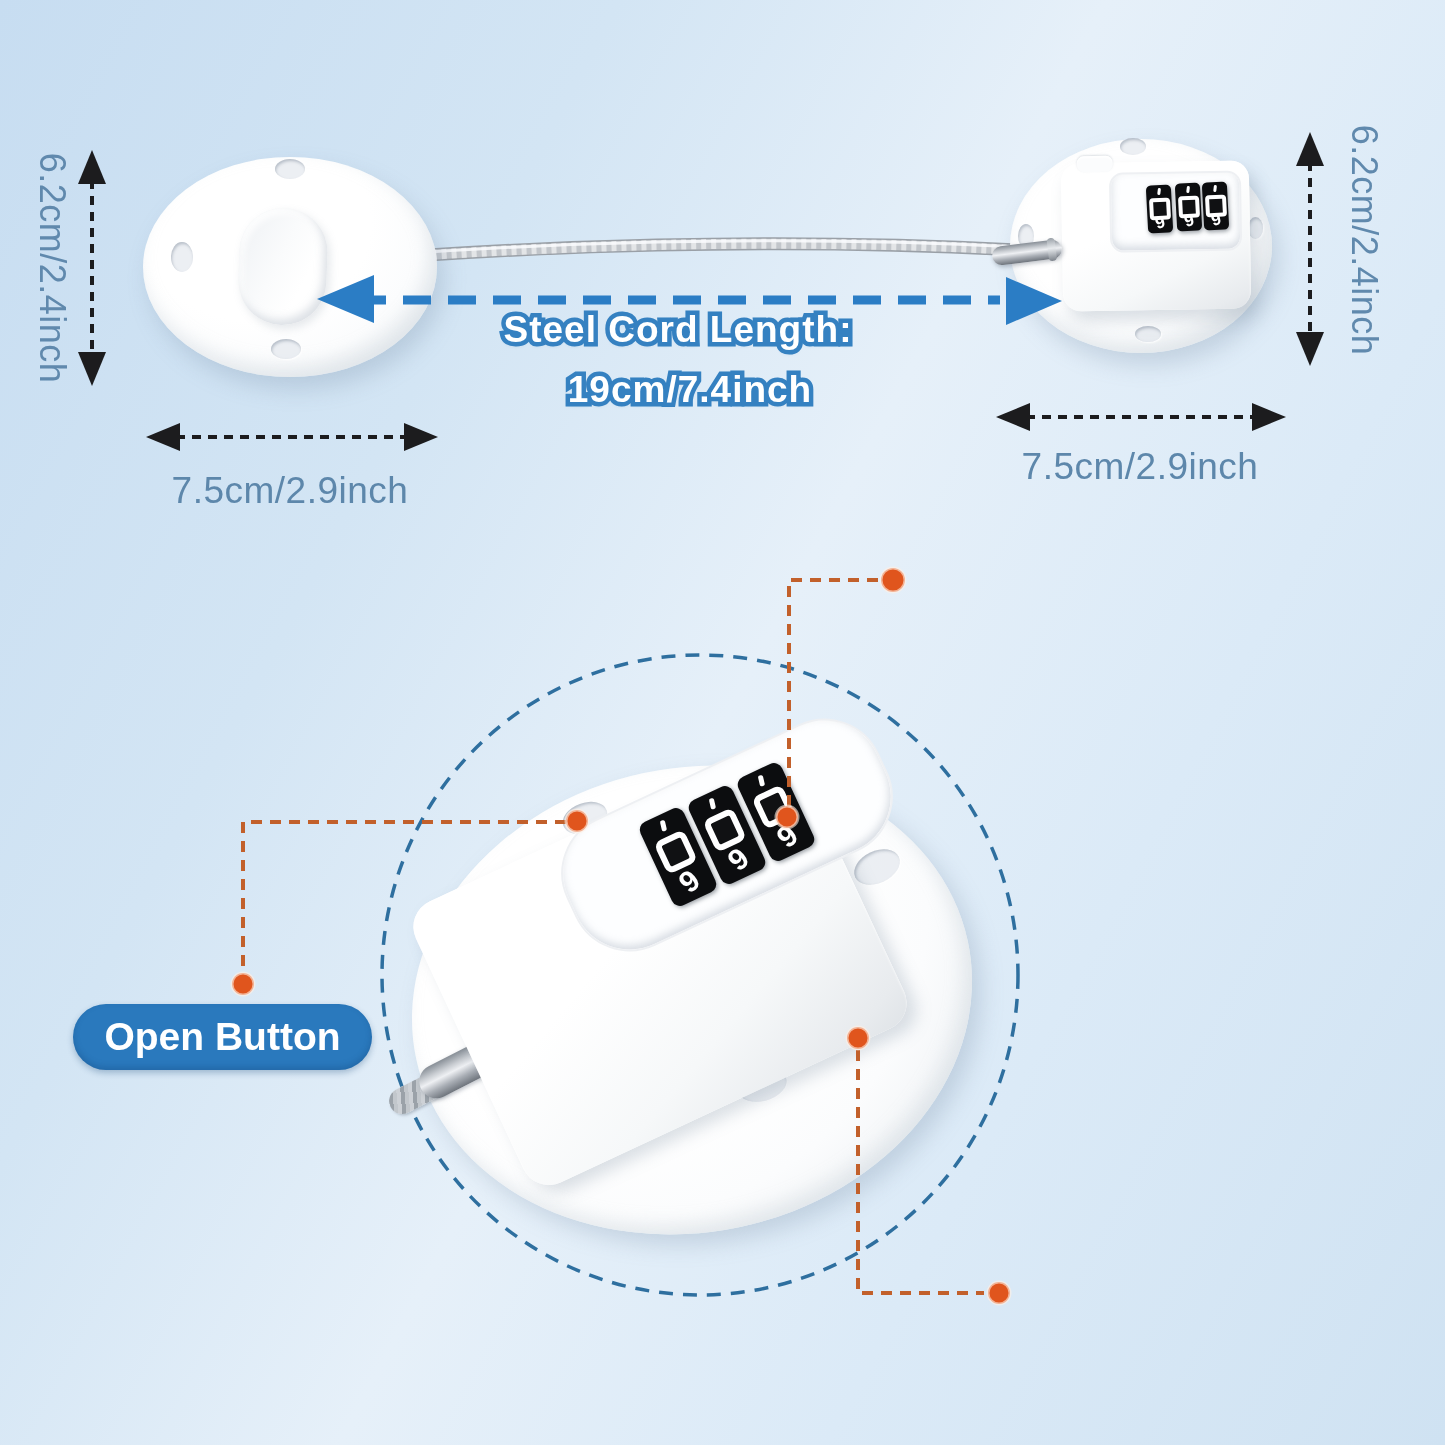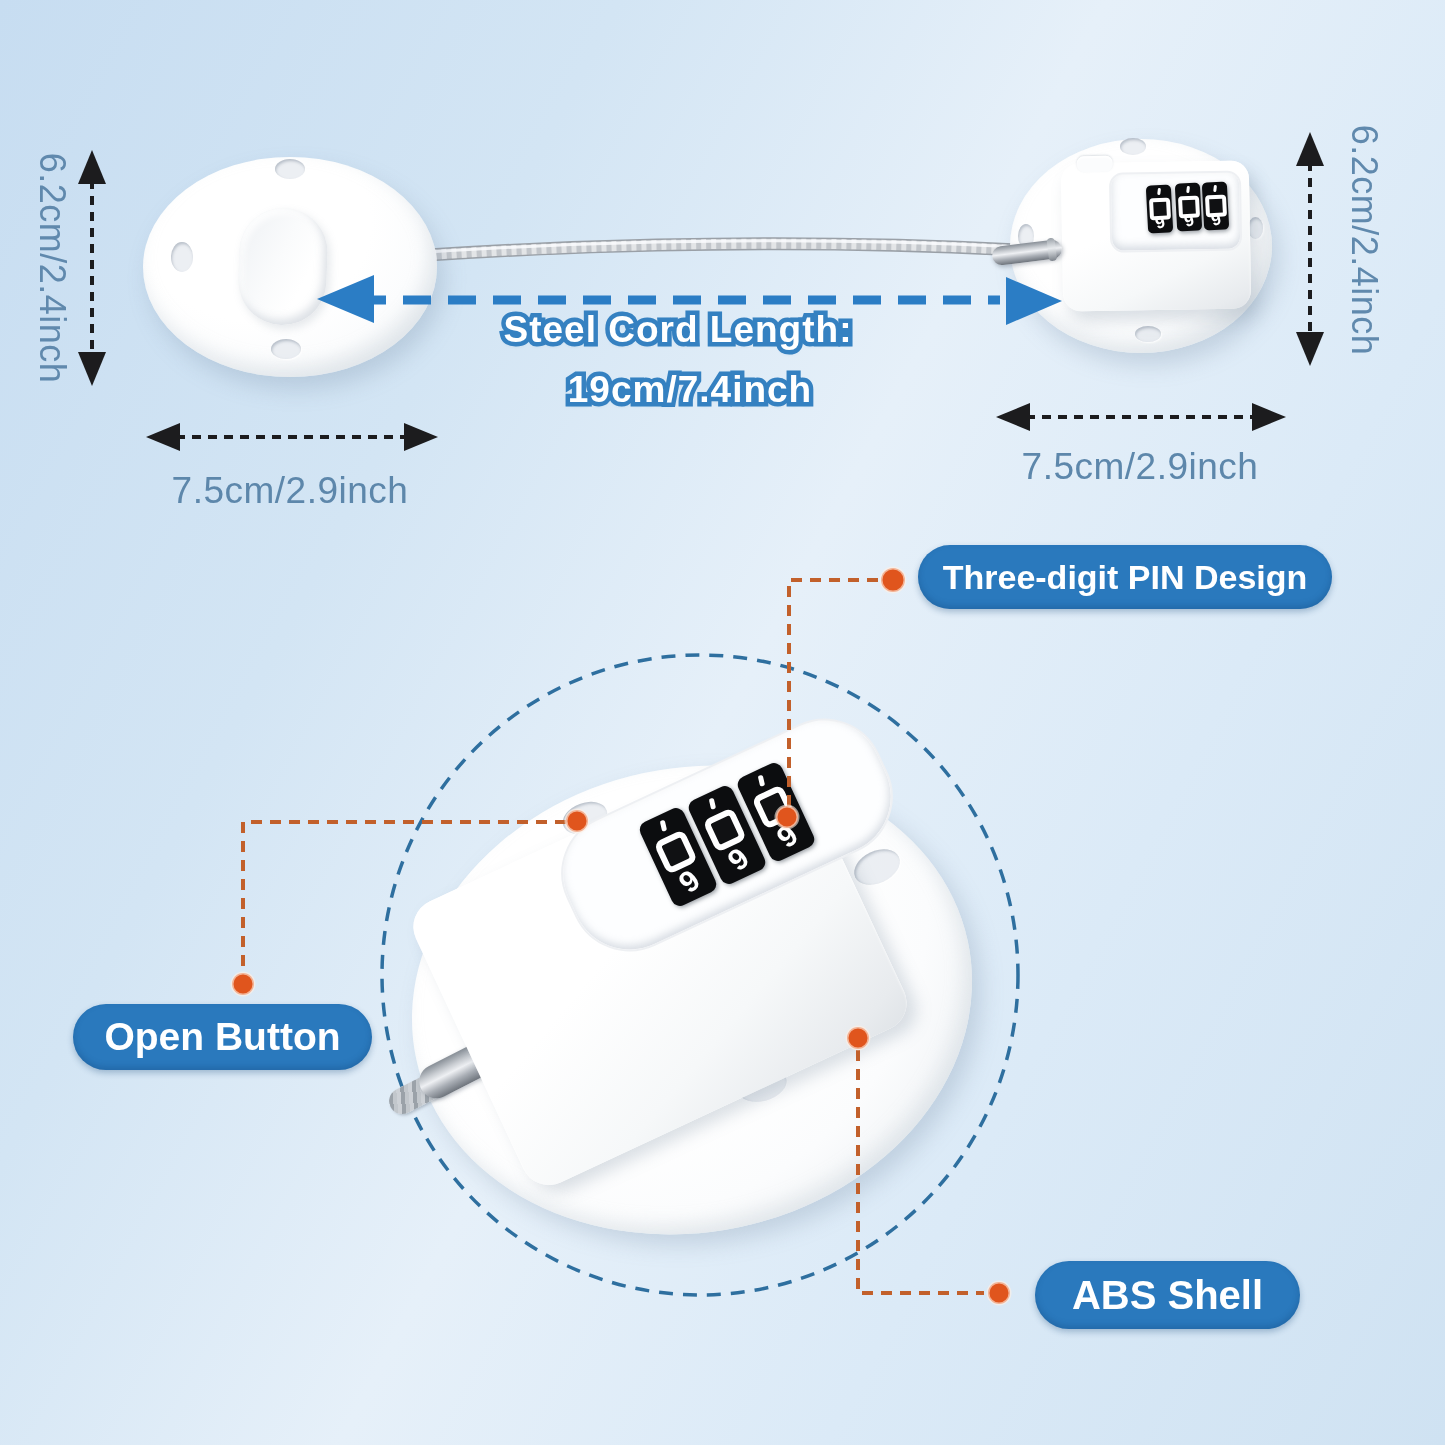--- a/index.html
+++ b/index.html
@@ -215,17 +215,15 @@
   </svg>
 
   <div class="dim vert" style="left:52px;top:268px;">6.2cm/2.4inch</div>
   <div class="dim" style="left:290px;top:491px;">7.5cm/2.9inch</div>
   <div class="dim vert" style="left:1364px;top:240px;">6.2cm/2.4inch</div>
   <div class="dim" style="left:1140px;top:467px;">7.5cm/2.9inch</div>
 
   <div class="outline-text" style="left:678px;top:330px;" data-text="Steel Cord Length:">Steel Cord Length:</div>
   <div class="outline-text" style="left:690px;top:390px;" data-text="19cm/7.4inch">19cm/7.4inch</div>
 
-  <div class="pill" style="left:918px;top:545px;width:414px;height:64px;border-radius:32px;font-size:34px;">Three-digit PIN Design</div>
   <div class="pill" style="left:73px;top:1004px;width:299px;height:66px;border-radius:33px;font-size:39px;text-align:center;">Open Button</div>
-  <div class="pill" style="left:1035px;top:1261px;width:265px;height:68px;border-radius:34px;font-size:40px;">ABS Shell</div>
 
 </div>
 
 </body></html>

